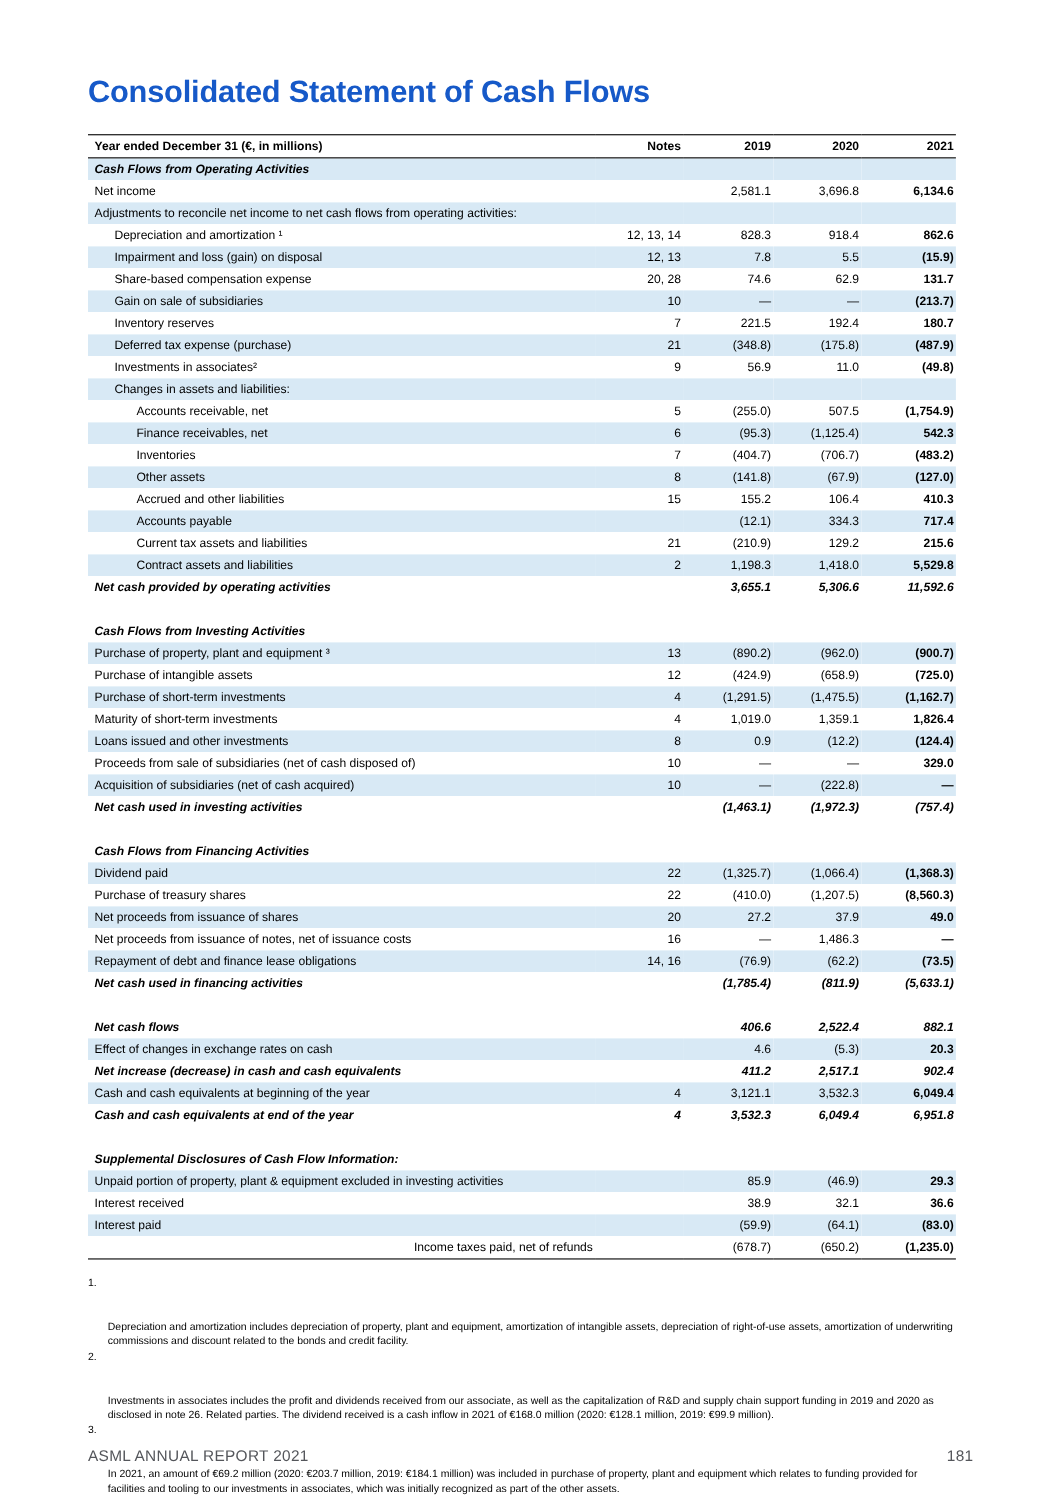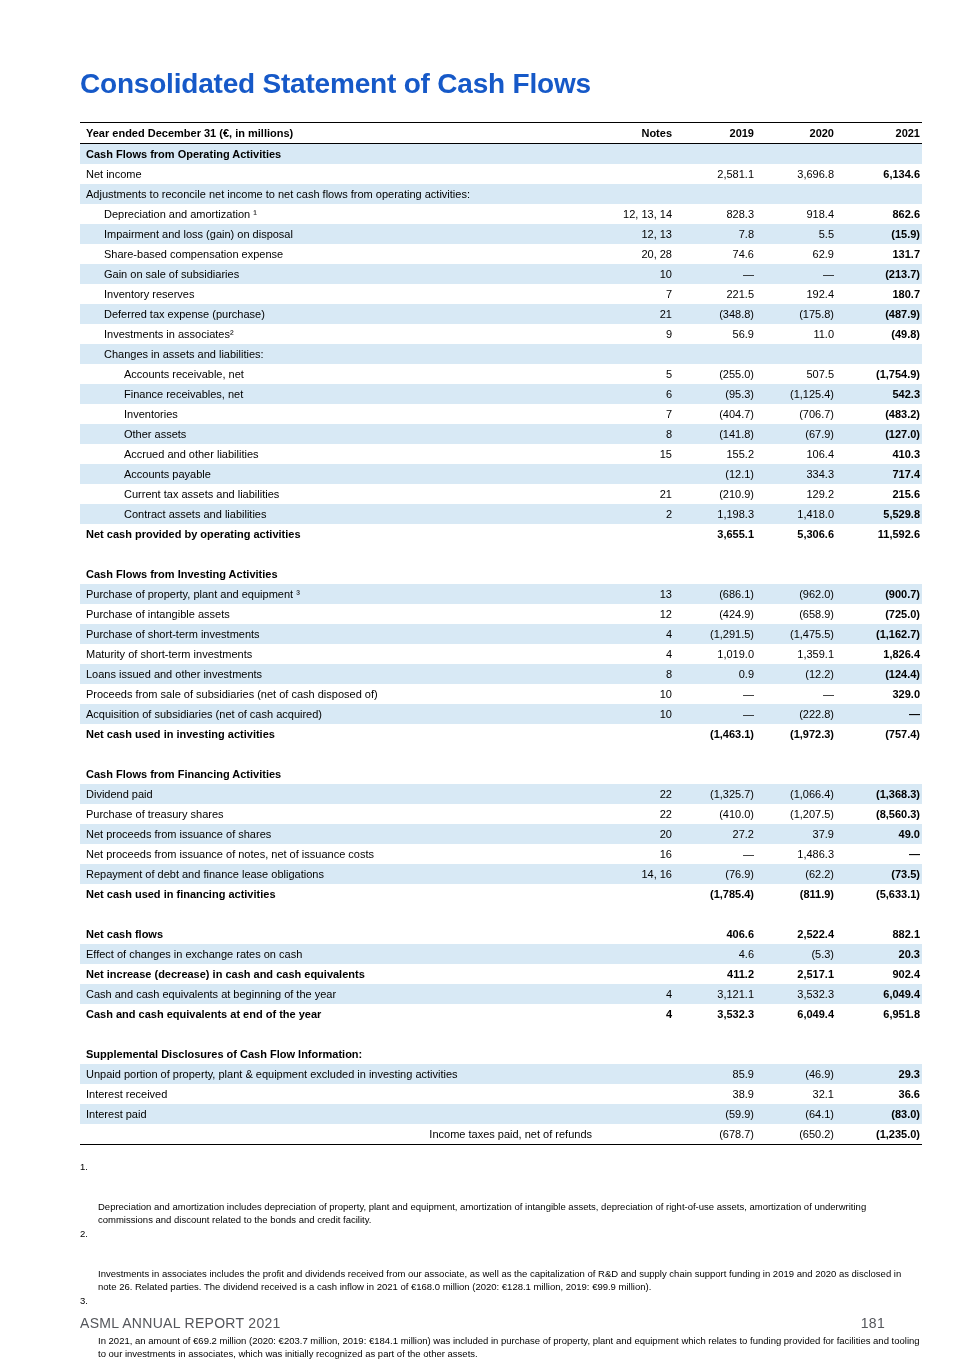--- a/index.html
+++ b/index.html
@@ -1,34 +1,34 @@
 <!DOCTYPE html>
 <html style="--title-blue: #1659C8; --row-shade: #D8E9F5;"><head>
 <meta charset="utf-8">
 <style>
   :root { --title-blue:#1659C8; --row-shade:#D8E9F5; }
   * { box-sizing:border-box; }
   html,body { margin:0; padding:0; background:#ffffff; }
   body { font-family:"Liberation Sans","DejaVu Sans",sans-serif; color:#000; }
-  .page { position:relative; width:965px; height:1365px; padding:68px 43px 0 80px; background:#fff; overflow:hidden; margin:0 auto; }
+  .page { position:relative; width:965px; height:1365px; padding:68px 96px 0 80px; background:#fff; overflow:hidden; margin:0 auto; }
   .title { color:var(--title-blue); font-size:28px; font-weight:bold; margin:0 0 22px 0; letter-spacing:-0.2px; }
   table.cf { width:100%; border-collapse:collapse; table-layout:fixed; font-size:11px; }
   col.c-label { width:auto; }
   col.c-notes { width:80px; }
   col.c-2019 { width:82px; }
   col.c-2020 { width:80px; }
   col.c-2021 { width:86px; }
   td { padding:4px 2px 4px 0; line-height:12px; vertical-align:bottom; overflow:hidden; white-space:nowrap; }
   thead td { font-weight:bold; border-top:1.5px solid #000; border-bottom:1.5px solid #000; }
   td.label { text-align:left; padding-left:6px; }
   td.num { text-align:right; }
   td.ind1 { padding-left:24px; }
   td.ind2 { padding-left:44px; }
   tr.shaded { background:var(--row-shade); }
-  tr.bold td { font-weight:bold; }
+  tr.bold td { font-weight:bold;font-style:italic; }
   td.y2021 { font-weight:bold; }
   tbody tr:last-child td { border-bottom:1.5px solid #000;text-align:right; }
   tr.blank td { padding:4px 0; }
   .footnotes { margin-top:16px; font-size:9.5px; line-height:12.5px; color:#000; }
   .footnote { display:flex; margin-bottom:2px; }
   .fn-num { flex:0 0 18px; }
   .fn-text { flex:1;margin-top:40px; }
   .footer { position:absolute; left:80px; right:80px; bottom:34px; display:flex; justify-content:space-between; font-size:14px; color:#54565B; letter-spacing:0.3px; }
 </style>
 </head>
@@ -202,21 +202,21 @@
         <tr class="bold">
           <td class="label ind0">Cash Flows from Investing Activities</td>
           <td class="num"></td>
           <td class="num"></td>
           <td class="num"></td>
           <td class="num y2021"></td>
         </tr>
         <tr class="shaded">
           <td class="label ind0">Purchase of property, plant and equipment ³</td>
           <td class="num">13</td>
-          <td class="num">(686.1)</td>
+          <td class="num">(890.2)</td>
           <td class="num">(962.0)</td>
           <td class="num y2021">(900.7)</td>
         </tr>
         <tr>
           <td class="label ind0">Purchase of intangible assets</td>
           <td class="num">12</td>
           <td class="num">(424.9)</td>
           <td class="num">(658.9)</td>
           <td class="num y2021">(725.0)</td>
         </tr>

